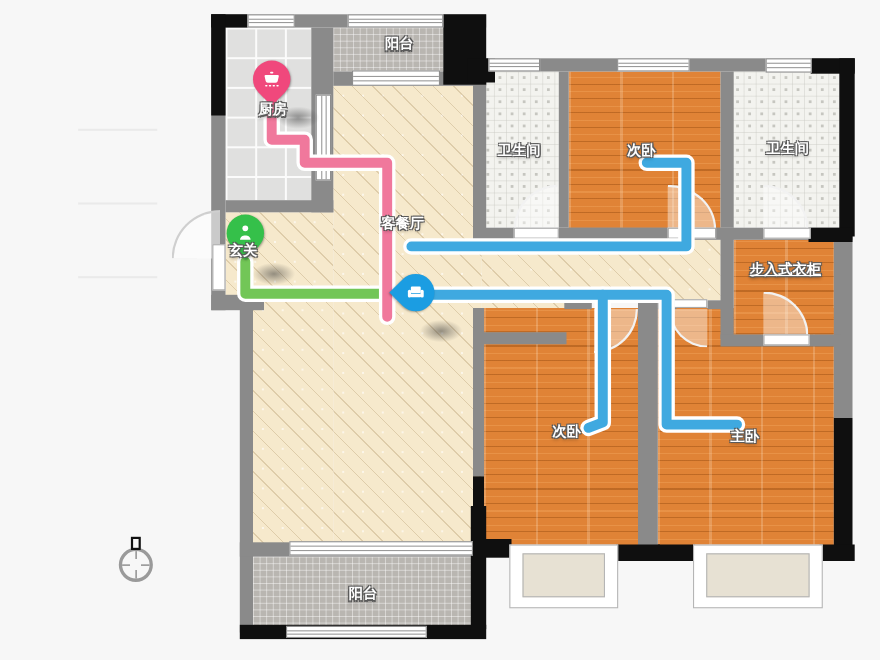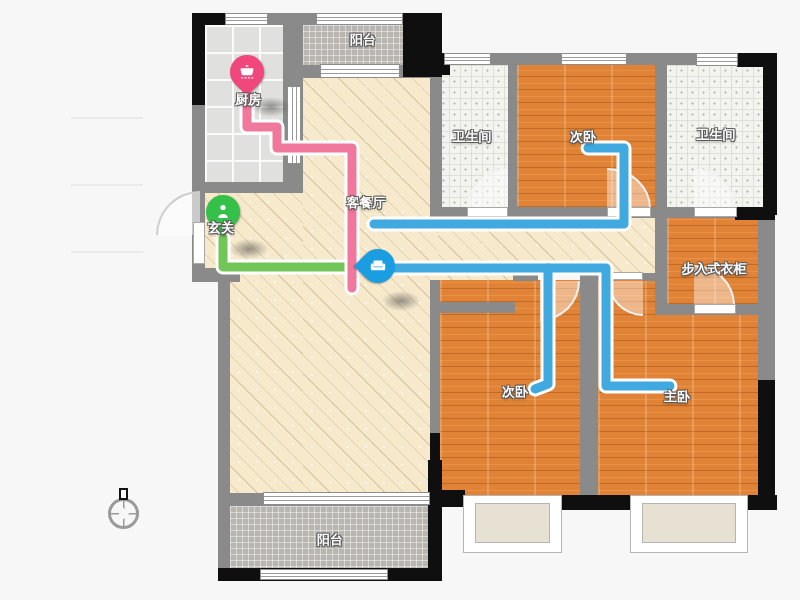--- a/index.html
+++ b/index.html
@@ -224,21 +224,21 @@
     </span>
   </div>
 
   <div class="rlabel" style="left:248px;top:100px;">厨房</div>
   <div class="rlabel" style="left:363px;top:40px;">阳台</div>
   <div class="rlabel" style="left:472px;top:137px;">卫生间</div>
   <div class="rlabel" style="left:583px;top:137px;">次卧</div>
   <div class="rlabel" style="left:716px;top:135px;">卫生间</div>
   <div class="rlabel" style="left:366px;top:203px;">客餐厅</div>
   <div class="rlabel" style="left:221px;top:228px;">玄关</div>
-  <div class="rlabel" style="left:714px;top:269px;">步入式衣柜</div>
+  <div class="rlabel" style="left:714px;top:245px;text-decoration:underline;">步入式衣柜</div>
   <div class="rlabel" style="left:515px;top:392px;">次卧</div>
   <div class="rlabel" style="left:677px;top:397px;">主卧</div>
   <div class="rlabel" style="left:330px;top:540px;">阳台</div>
 
   <div class="legend-item" style="top:118px;">
     
     
   </div>
   <div class="legend-item" style="top:185px;">
     

